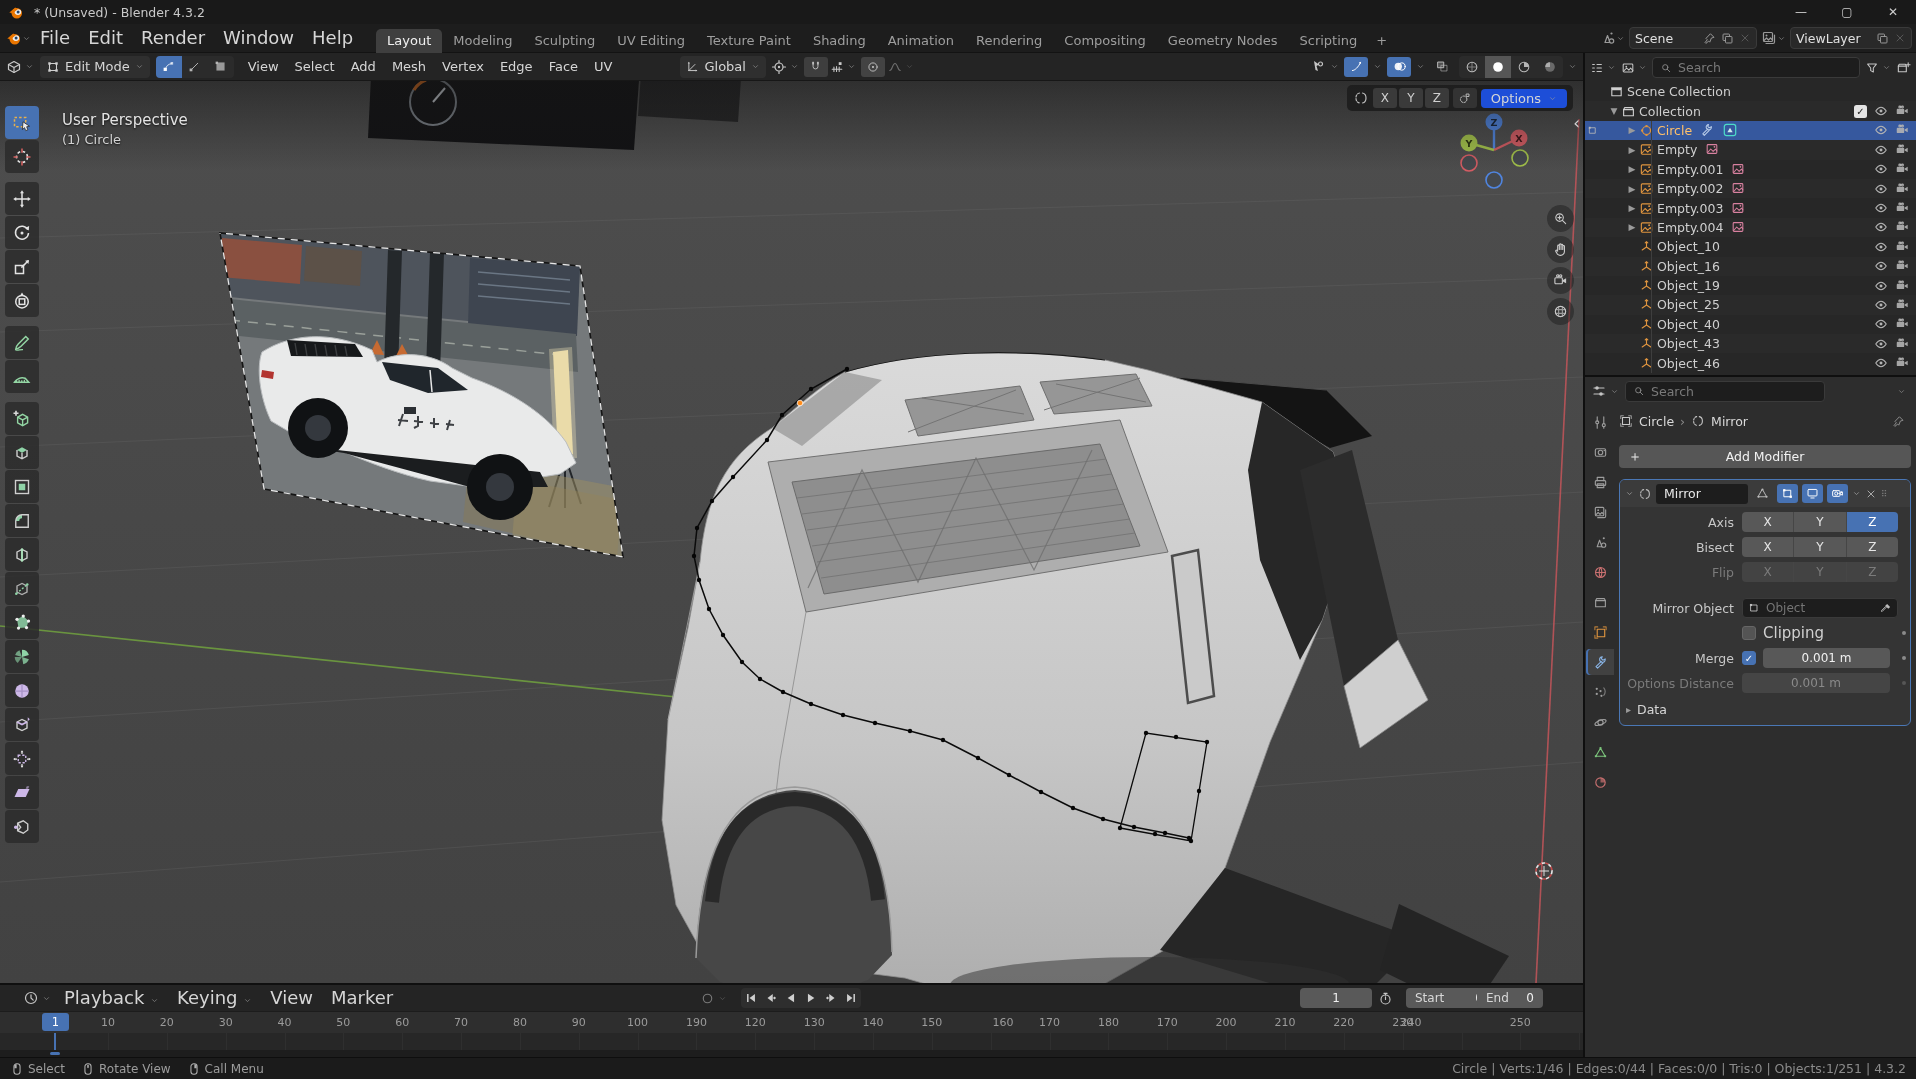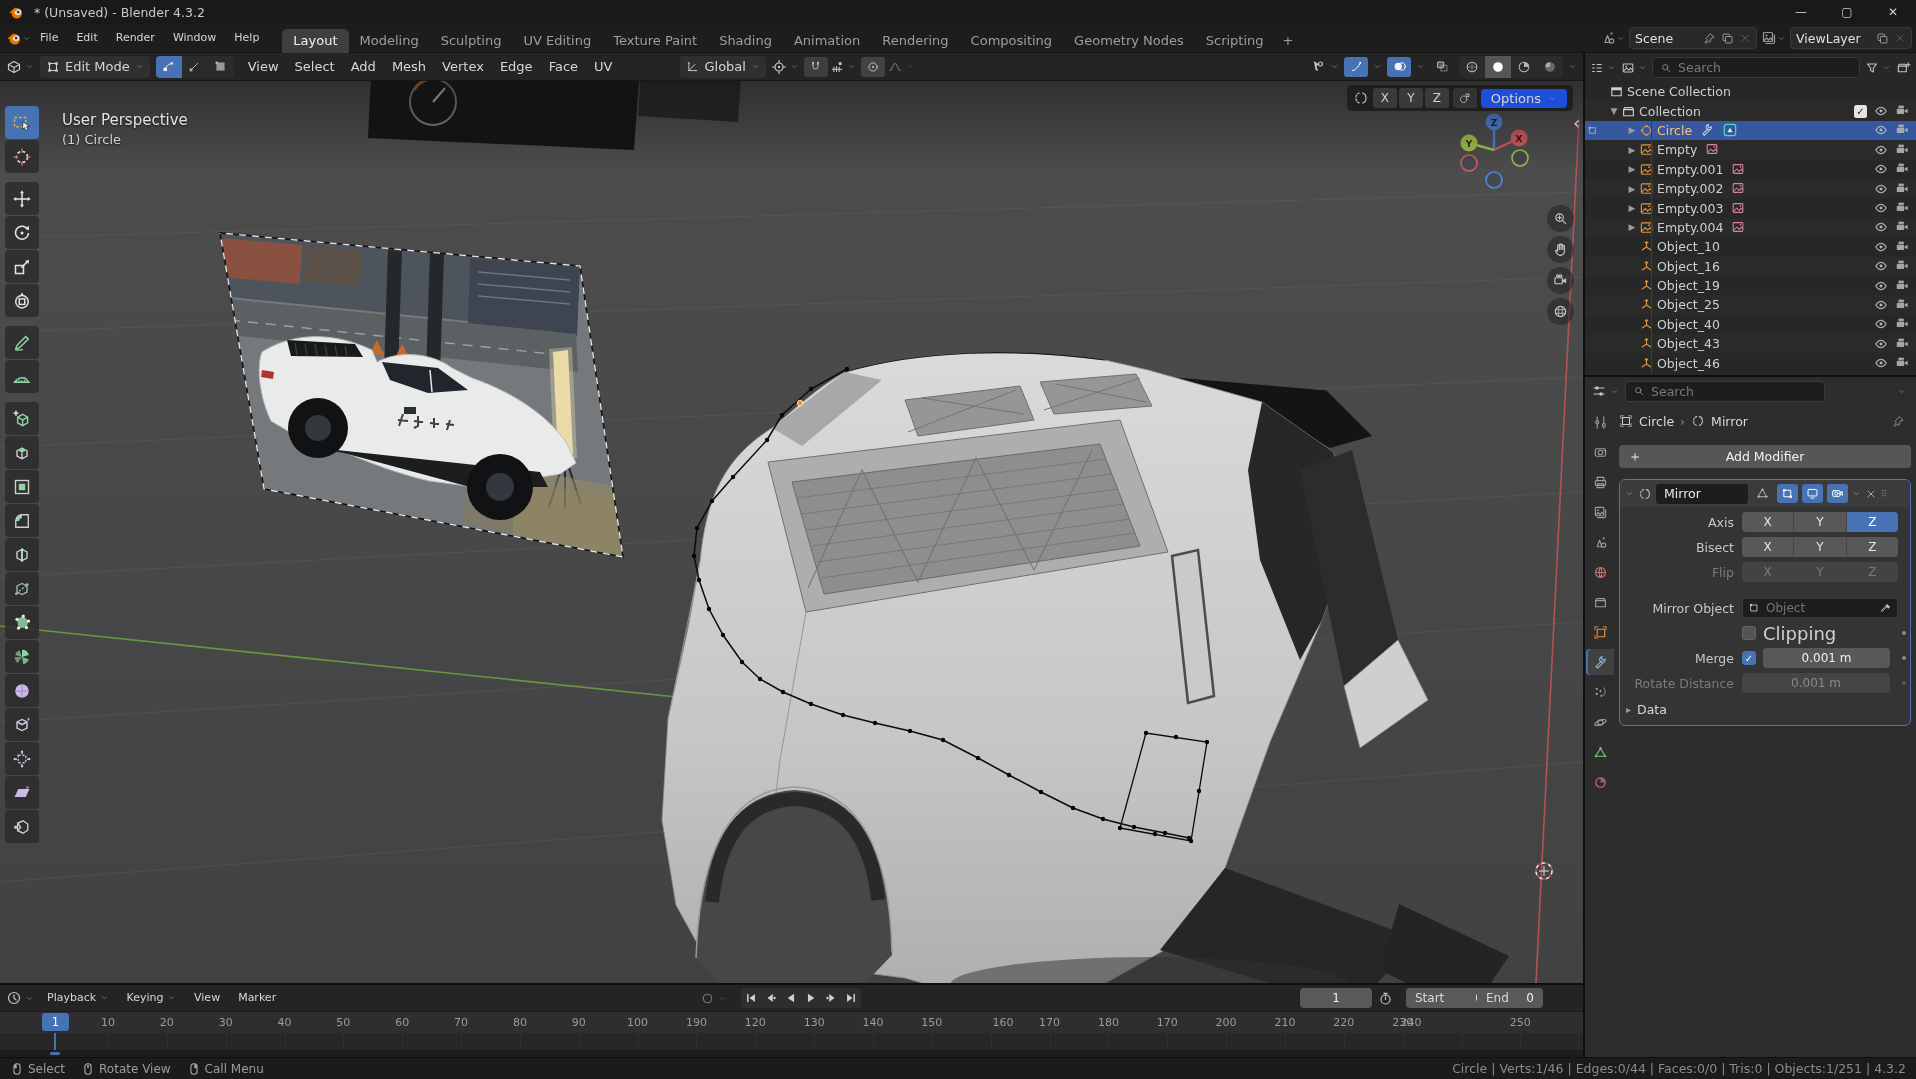--- a/index.html
+++ b/index.html
@@ -17,21 +17,21 @@
   .chev { width:9px; height:9px; opacity:.7; }
 
   
   #titlebar { left:0; top:0; width:1916px; height:24px; background:#191919; display:flex; align-items:center; }
   #titlebar .title { color:#c9c9c9; font-size:12.5px; margin-left:10px; }
   #win-controls { margin-left:auto; display:flex; height:24px; }
   .winbtn { width:46px; height:24px; display:flex; align-items:center; justify-content:center; color:#cfcfcf; font-size:12px; }
 
   
   #topbar { left:0; top:24px; width:1916px; height:29px; background:#1d1d1d; display:flex; align-items:center; border-bottom:1px solid #131313; }
-  .menu-item { padding:0 9px; color:#d6d6d6; font-size:11px; line-height:28px; }
+  .menu-item { padding:0 9px; color:#d6d6d6; font-size:18px; line-height:28px; }
   #ws-tabs { display:flex; margin-left:14px; height:29px; align-items:flex-end; }
   .ws-tab { padding:4px 11px 5px; font-size:13px; color:#9e9e9e; border-radius:5px 5px 0 0; }
   .ws-tab.active { background:#3f3f3f; color:#f0f0f0; }
   .ws-add { padding:4px 8px 5px; color:#9e9e9e; }
   #topbar-right { margin-left:auto; display:flex; align-items:center; gap:4px; padding-right:4px; }
   .id-field { background:#292929; border:1px solid #3a3a3a; border-radius:4px; height:22px; display:flex; align-items:center; padding:0 5px; gap:5px; }
   .id-field .txt { color:#e0e0e0; font-size:12.5px; }
   .dim-ic { color:#9a9a9a; }
 
   
@@ -108,21 +108,21 @@
   .slider.disab { background:#454545; color:#8a8a8a; }
   .objfield { flex:1; margin-right:12px; height:20px; background:#1d1d1d; border:1px solid #3a3a3a; border-radius:4px; display:flex; align-items:center; gap:6px; padding:0 5px; }
   .objfield .ph { color:#757575; font-size:12px; flex:1; }
   .cbox { width:14px; height:14px; border-radius:3px; background:#545454; border:1px solid #666; flex:none; }
   .cbox.on { background:#4772b3; border-color:#4772b3; display:flex; align-items:center; justify-content:center; color:#fff; font-size:10px; }
   .adot { width:4px; height:4px; border-radius:50%; background:#8a8a8a; margin-left:auto; margin-right:4px; flex:none; }
   #data-row { display:flex; align-items:center; gap:6px; margin:9px 0 4px 6px; color:#d6d6d6; font-size:12.5px; }
 
   
   #timeline { left:0; top:983px; width:1583px; height:74px; background:#242424; border-top:2px solid #0f0f0f; }
-  #tl-header { height:26px; display:flex; align-items:center; gap:4px; padding:0 6px; position:relative; }
+  #tl-header { height:26px; display:flex; align-items:center; gap:4px; padding:0 23px; position:relative; }
   #tl-ruler { position:relative; height:22px; background:#2e2e2e; border-top:1px solid #1c1c1c; }
   .tick { position:absolute; top:4px; transform:translateX(-50%); color:#9b9b9b; font-size:11px; }
   #tl-channels { height:17px; background:#272727; background-image:repeating-linear-gradient(90deg,#2f2f2f 0 1px,transparent 1px 58.85px); background-position:108px 0; position:relative; }
   #tl-scroll { height:7px; background:#1d1d1d; position:relative; }
   #playhead-badge { position:absolute; left:42px; top:1px; width:27px; height:18px; background:#4772b3; border-radius:3px; color:#fff; font-size:11.5px; display:flex; align-items:center; justify-content:center; }
   #playhead-stem { position:absolute; left:54px; top:0; width:2px; height:17px; background:#4772b3; }
   #transport { display:flex; background:#2e2e2e; border-radius:4px; position:absolute; left:741px; }
   .tbtn { width:20px; height:20px; display:flex; align-items:center; justify-content:center; color:#cfcfcf; }
   .tl-field { background:#595959; border-radius:4px; height:20px; display:flex; align-items:center; justify-content:center; color:#f0f0f0; font-size:12px; position:absolute; }
   .tl-se { justify-content:space-between; padding:0 9px; }
@@ -1597,31 +1597,31 @@
             <span class="ph">Object</span>
             <svg class="ic" style="width:12px;height:12px" viewBox="0 0 16 16" color="#bdbdbd">
                 <path class="st" d="M8.5 7L3 12.5H2v-1L7.5 6"></path>
                 <path class="fl" d="M9.5 2.5l4 4-2.5 2.5-4-4z"></path>
               </svg>
           </div>
         </div>
         <div class="mrow">
           <div class="mlabel"></div>
           <div class="cbox"></div>
-          <span style="margin-left:7px;color:#d0d0d0;font-size:18px">Clipping</span>
+          <span style="margin-left:7px;color:#d0d0d0;font-size:15px">Clipping</span>
           <span class="adot"></span>
         </div>
         <div class="mrow">
           <div class="mlabel">Merge</div>
           <div class="cbox on">✓</div>
           <div class="slider" style="margin-left:7px">0.001 m</div>
           <span class="adot"></span>
         </div>
         <div class="mrow">
-          <div class="mlabel dis">Rotate Distance</div>
+          <div class="mlabel dis">Options Distance</div>
           <div class="slider disab">0.001 m</div>
           <span class="adot" style="opacity:.4"></span>
         </div>
         <div id="data-row">
           <span style="color:#9a9a9a;font-size:10px">▸</span>
           <span>Data</span>
         </div>
       </div>
     </div>
   </div>

